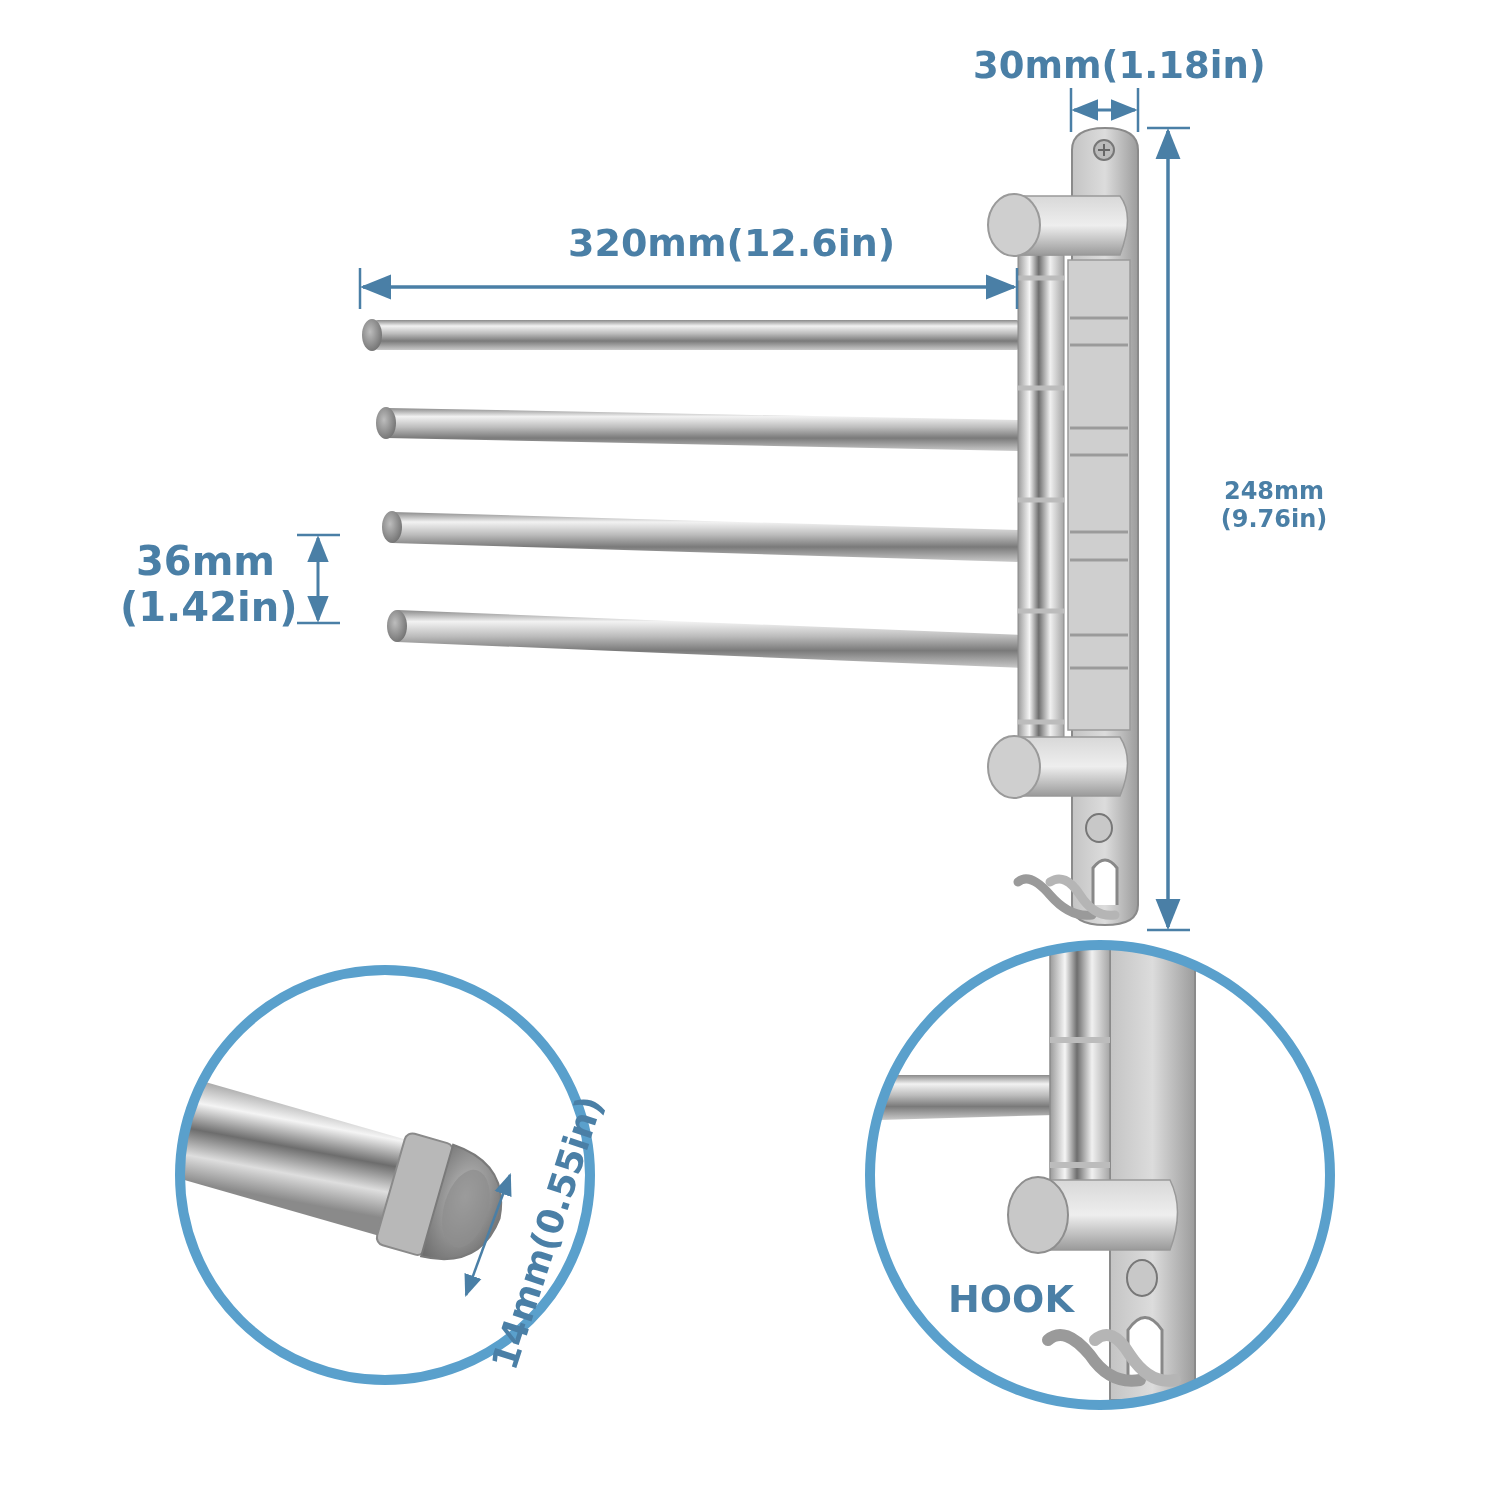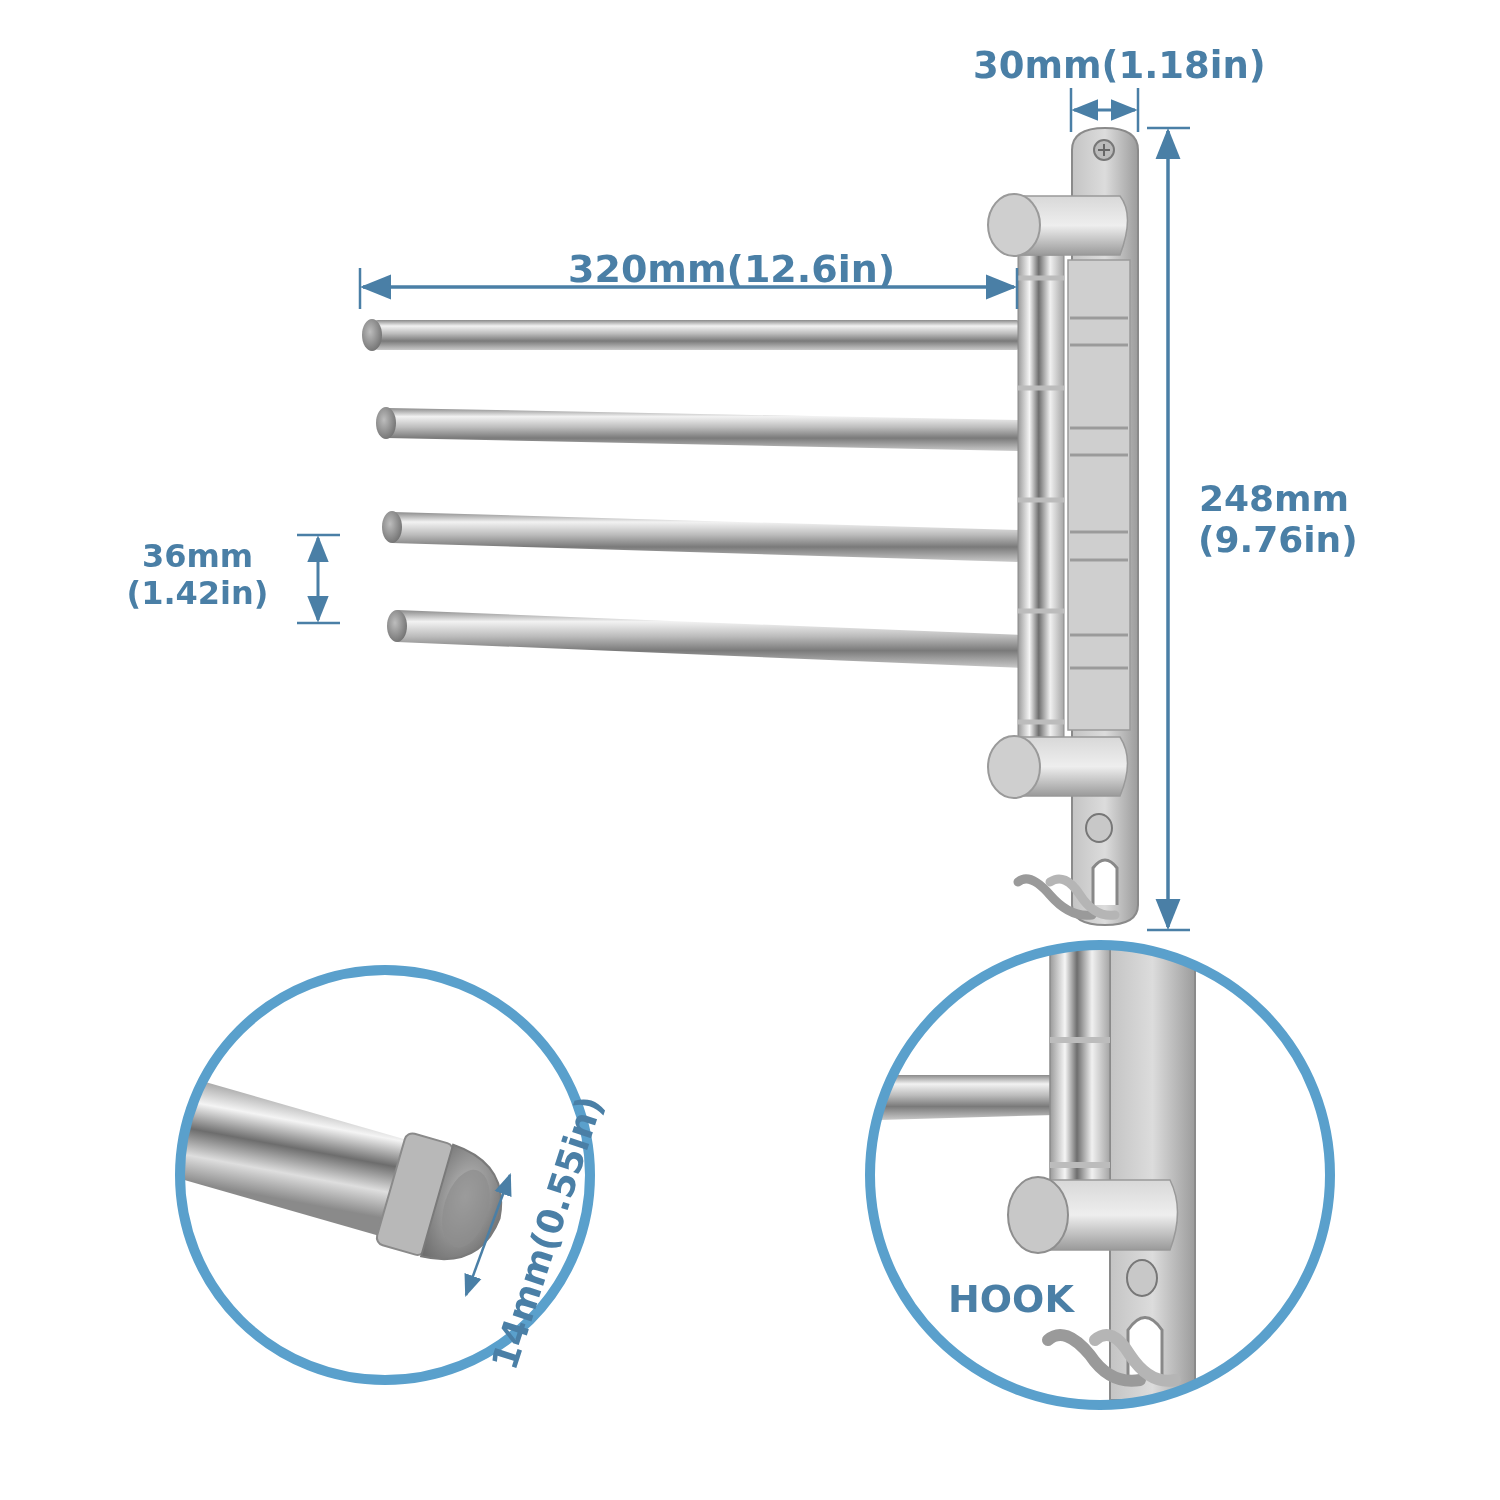--- a/index.html
+++ b/index.html
@@ -178,27 +178,27 @@
       <path d="M1128,1380 L1128,1330 Q1145,1305 1162,1330 L1162,1380" fill="#fff" stroke="#888" stroke-width="3"></path>
       <path d="M1048,1340 Q1065,1325 1090,1355 Q1110,1385 1140,1380" fill="none" stroke="#9a9a9a" stroke-width="12" stroke-linecap="round"></path>
       <path d="M1095,1340 Q1112,1325 1130,1355 Q1150,1385 1175,1380" fill="none" stroke="#b5b5b5" stroke-width="12" stroke-linecap="round"></path>
     </g>
     <circle cx="1100" cy="1175" r="230" fill="none" stroke="#5aa0cc" stroke-width="10"></circle>
   </g>
 </svg>
 
 <div class="label" style="left:973px; top:45px; font-size:37px;">30mm(1.18in)</div>
 
-<div class="label" style="left:568px; top:222px; font-size:38px;margin-top:26px;">320mm(12.6in)</div>
-
-<div class="label" style="left:120px; top:538px; font-size:32px; width:155px;">
+<div class="label" style="left:568px; top:222px; font-size:38px;">320mm(12.6in)</div>
+
+<div class="label" style="left:120px; top:538px; font-size:40px; width:155px;text-align:right;">
   <div>36mm</div>
   <div>(1.42in)</div>
 </div>
 
-<div class="label" style="left:1198px; top:478px; font-size:36px; width:152px;">
+<div class="label" style="left:1198px; top:478px; font-size:24px; width:152px;">
   <div>248mm</div>
   <div>(9.76in)</div>
 </div>
 
 <div class="label" style="left:405px; top:1212px; font-size:36px; transform: rotate(-72deg); transform-origin: center;">14mm(0.55in)</div>
 
 <div class="label" style="left:948px; top:1278px; font-size:38px;text-align:right;">HOOK</div>
 
 </body></html>

